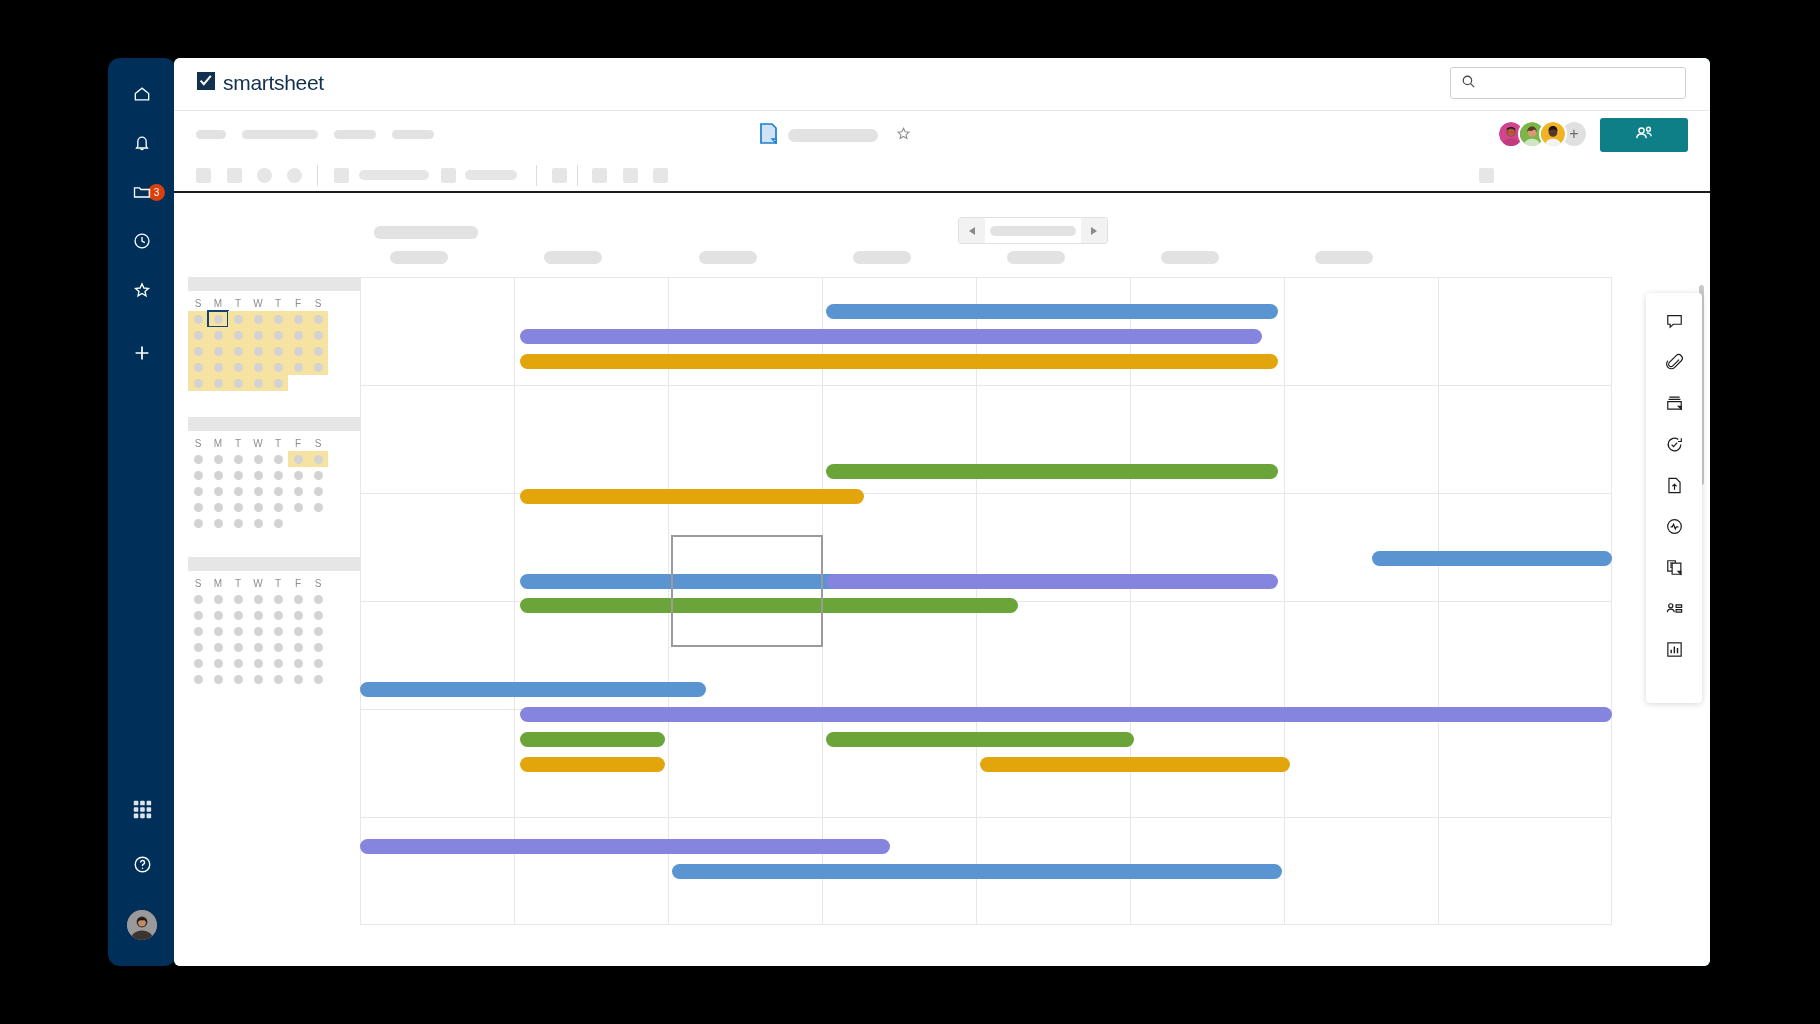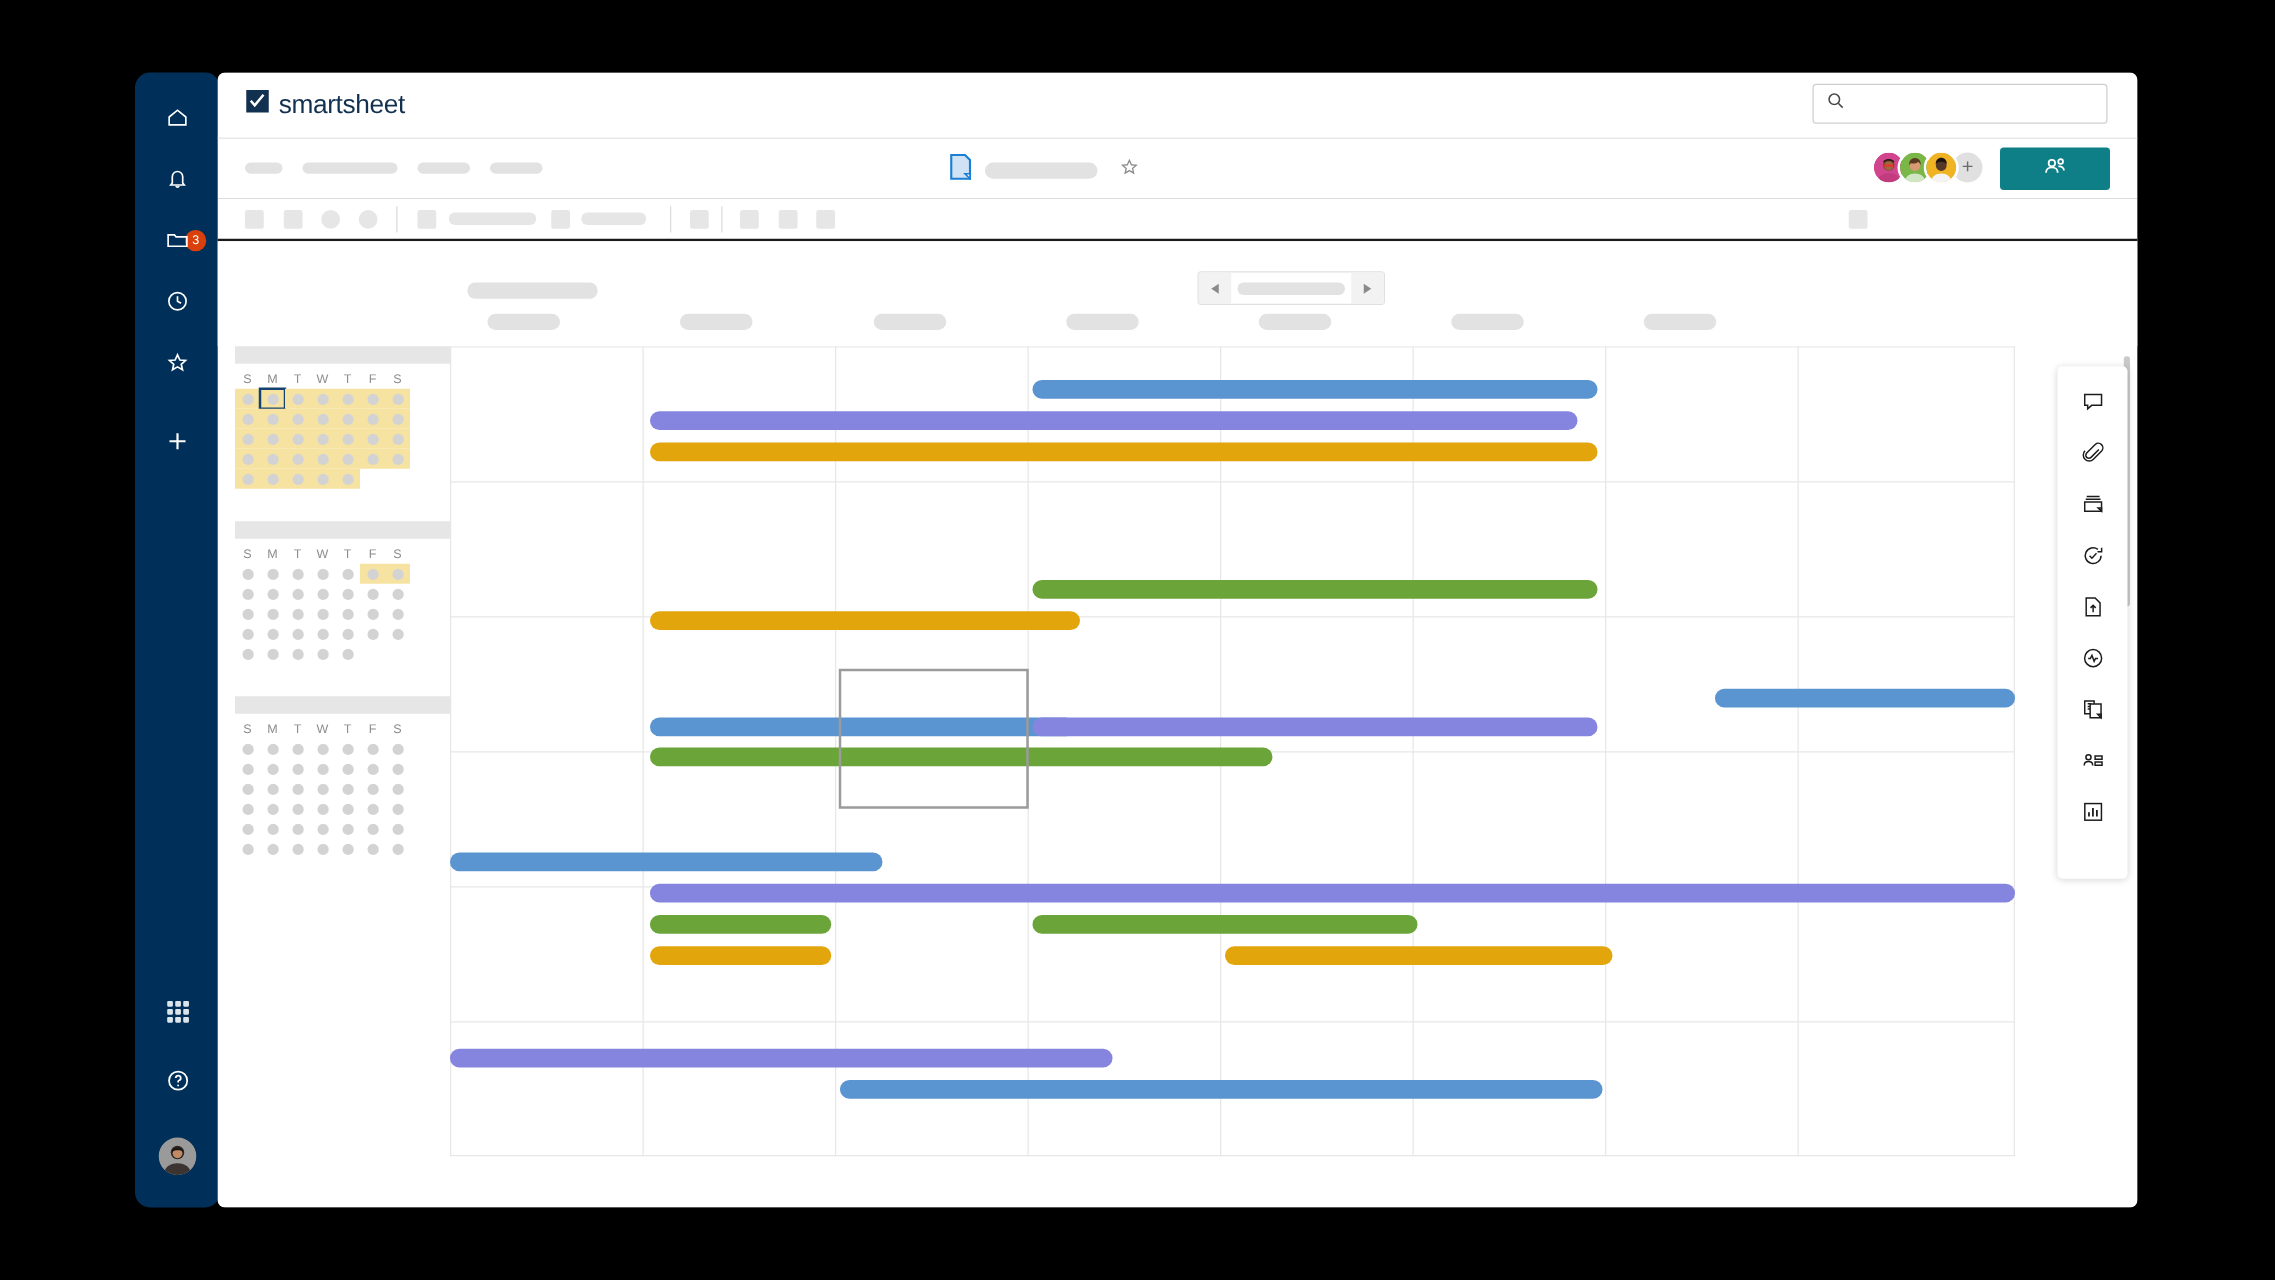--- a/index.html
+++ b/index.html
@@ -33,21 +33,21 @@
   .avatar-me {
     position: absolute; left: 19px; top: 852px;
     width: 30px; height: 30px; border-radius: 50%;
     background: #8b8b8b; overflow: hidden;
   }
 
   
   .window {
     position: absolute; left: 174px; top: 58px;
     width: 1536px; height: 908px;
-    background: #404040;
+    background: #7dd3fc;
     border-radius: 6px;
     overflow: hidden;
   }
 
   
   .apphdr {
     position: relative; height: 53px;
     border-bottom: 1px solid #e8e8e8;
     background: #fff;
   }

